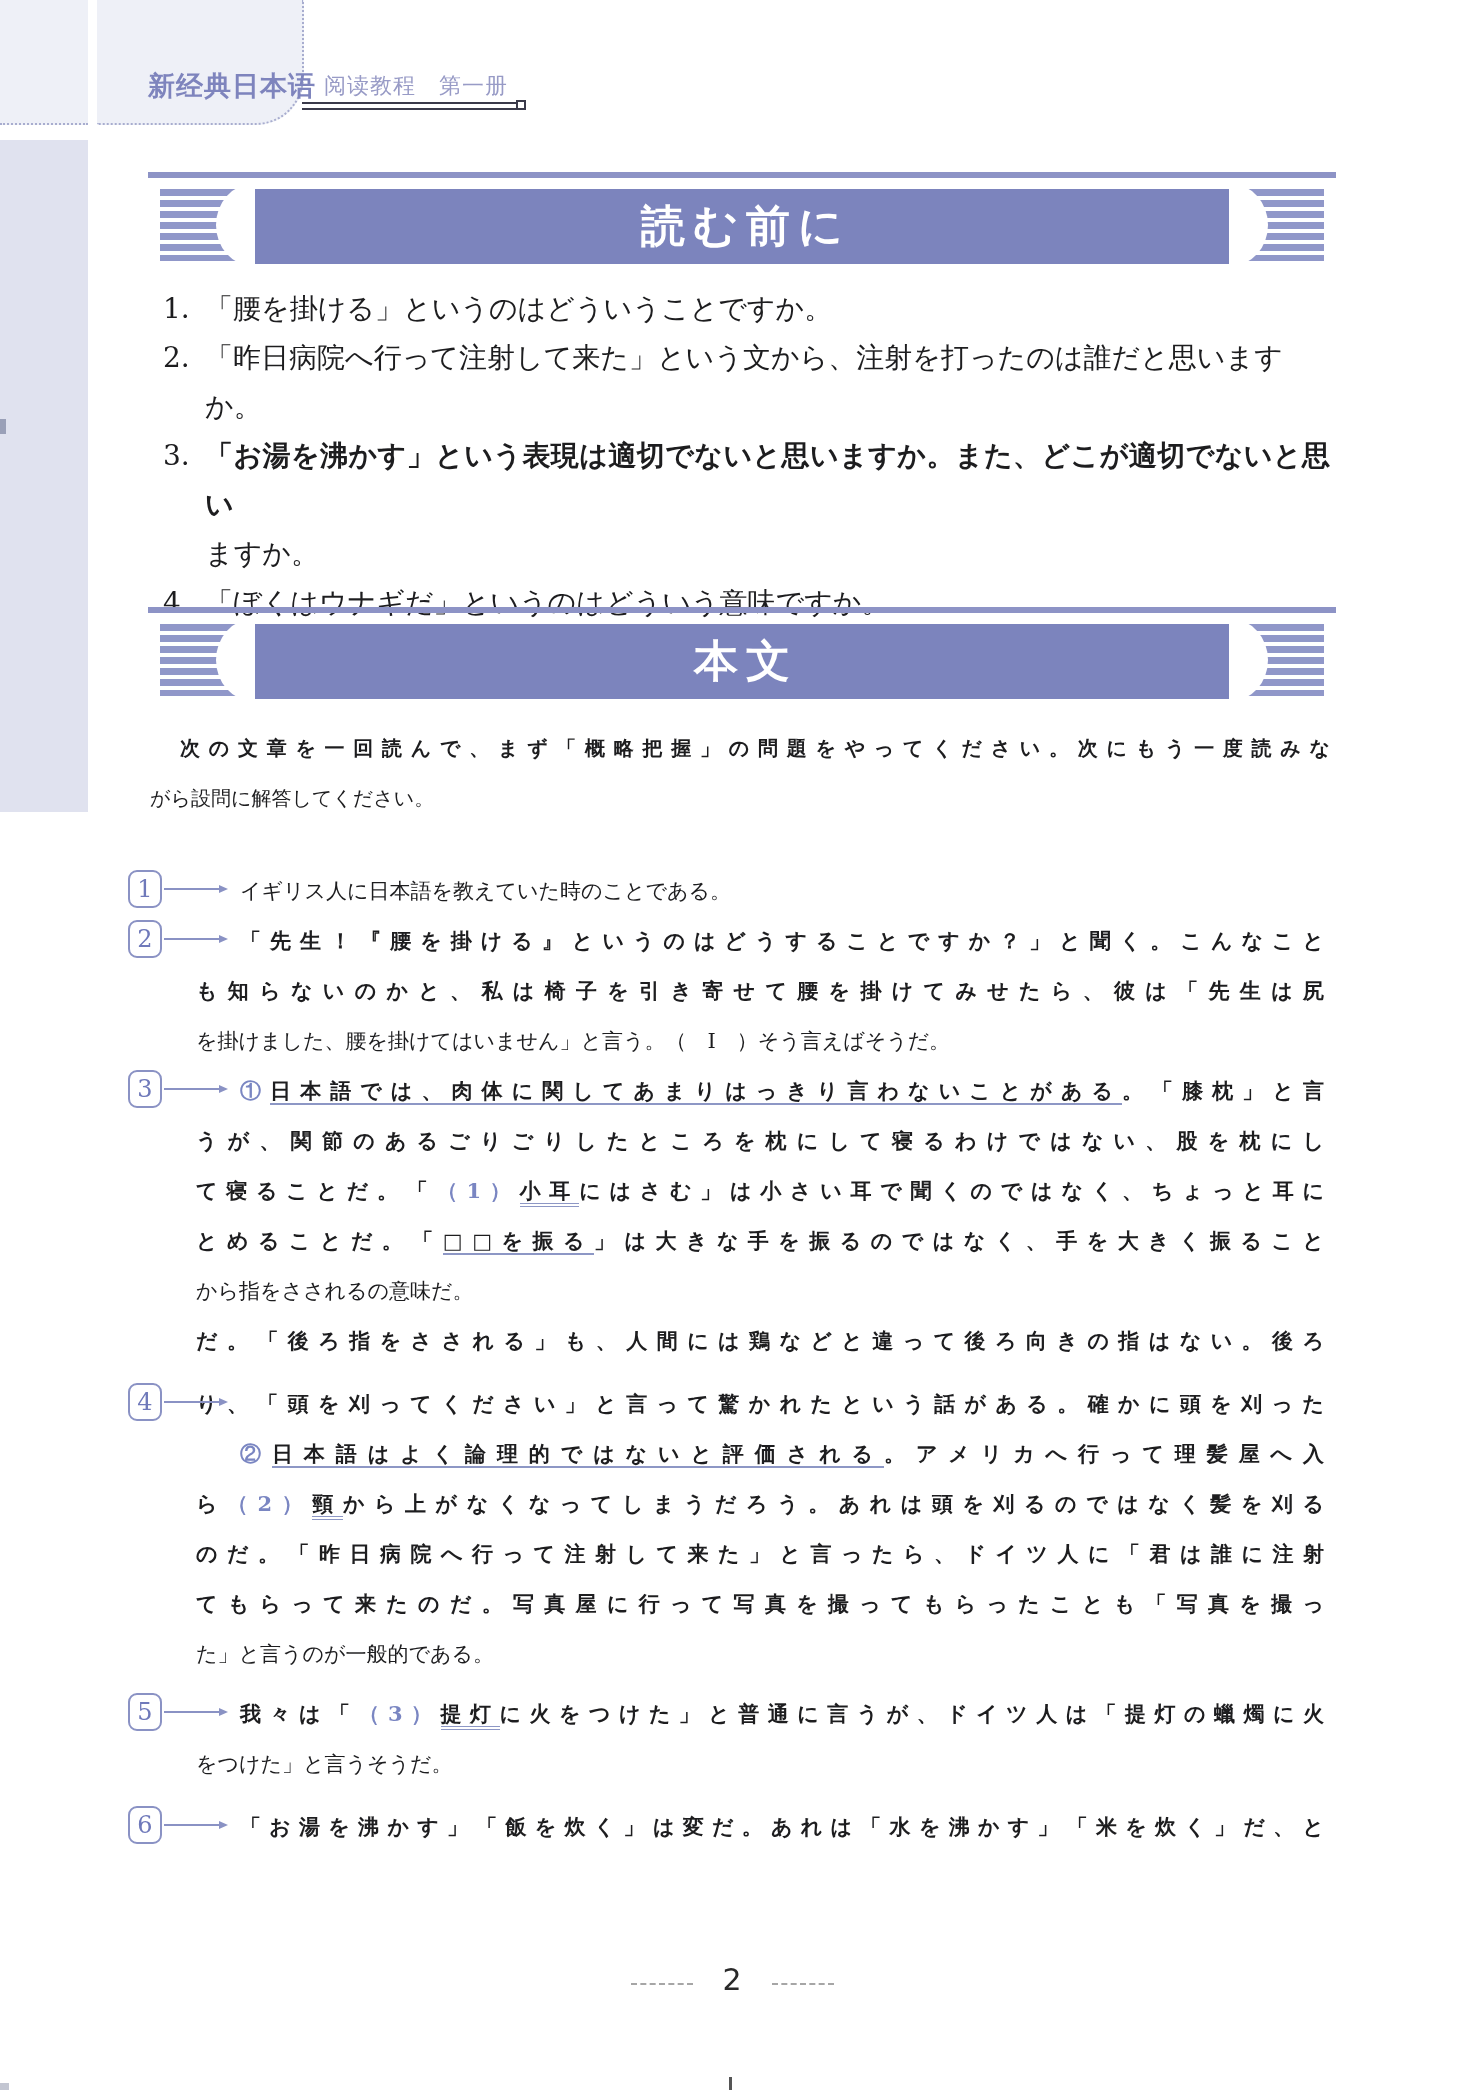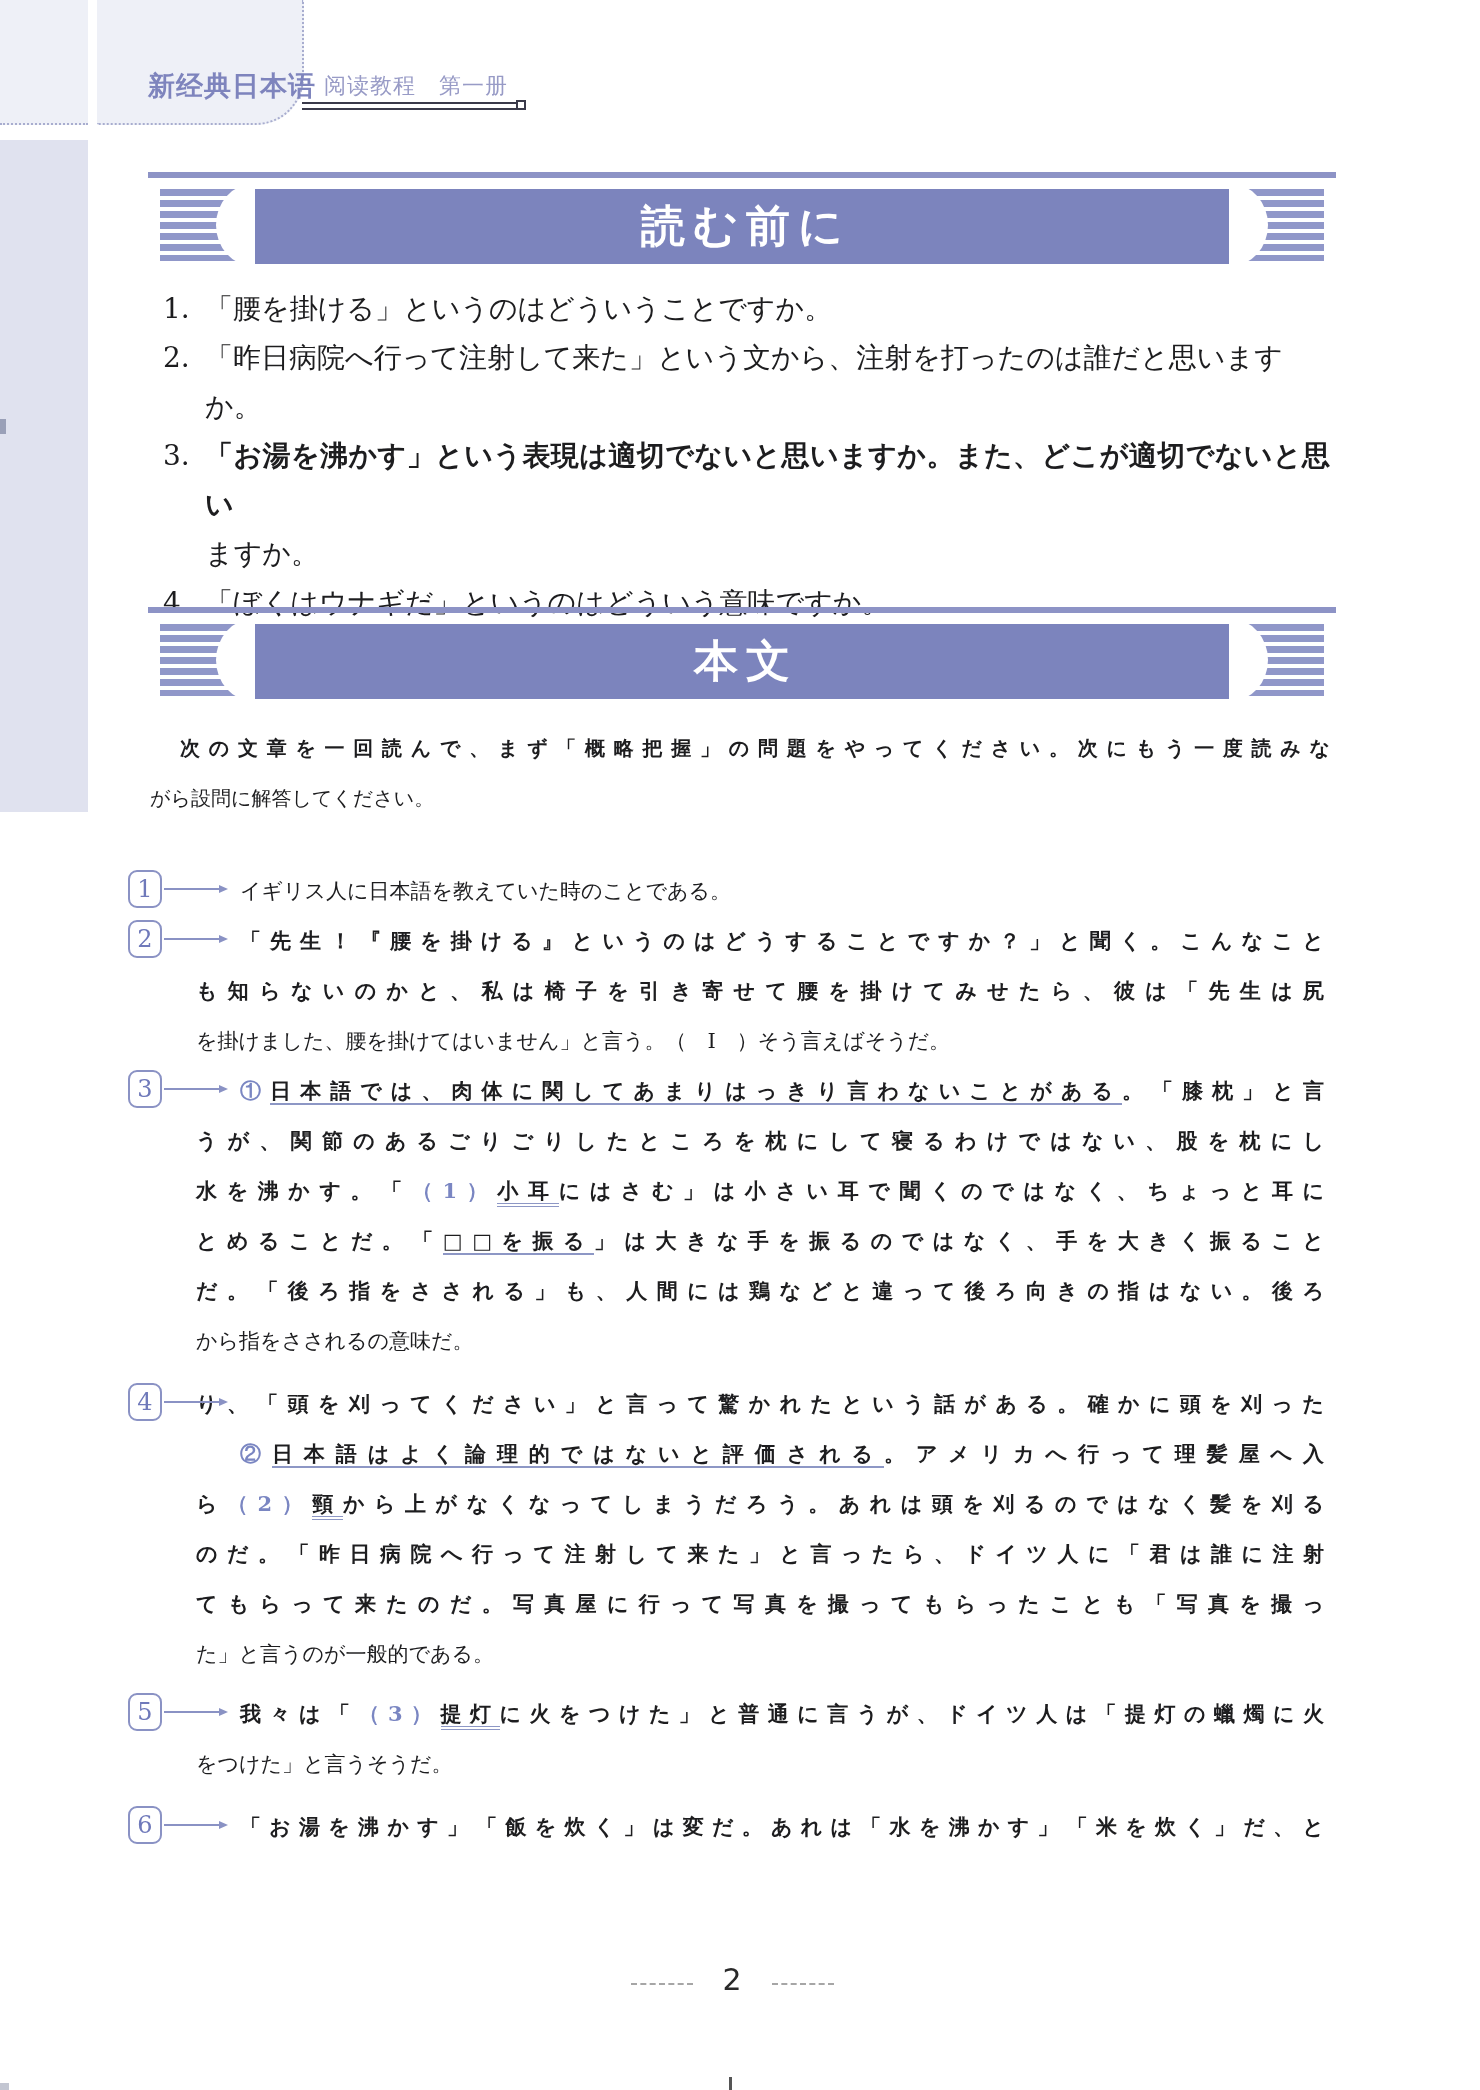--- a/index.html
+++ b/index.html
@@ -166,24 +166,24 @@
           <div class="pl jl"><span>も知らないのかと、私は椅子を引き寄せて腰を掛けてみせたら、彼は「先生は尻</span></div>
           <div class="pl"><span>を掛けました、腰を掛けてはいません」と言う。（　Ⅰ　）そう言えばそうだ。</span></div>
         </div>
       </div>
       <div class="para" style="margin-bottom: 13px;">
         <span class="pbox">3</span>
         <span class="parrow"></span>
         <div class="ptext">
           <div class="pl jl ind"><span class="pnum">①</span><span class="ul">日本語では、肉体に関してあまりはっきり言わないことがある</span><span>。「膝枕」と言</span></div>
           <div class="pl jl"><span>うが、関節のあるごりごりしたところを枕にして寝るわけではない、股を枕にし</span></div>
-          <div class="pl jl"><span>水を沸かす。「</span><span class="pnum">（1）</span><span class="udbl">小耳</span><span>にはさむ」は小さい耳で聞くのではなく、ちょっと耳に</span></div>
+          <div class="pl jl"><span>て寝ることだ。「</span><span class="pnum">（1）</span><span class="udbl">小耳</span><span>にはさむ」は小さい耳で聞くのではなく、ちょっと耳に</span></div>
           <div class="pl jl"><span>とめることだ。「</span><span class="ul">□□を振る</span><span>」は大きな手を振るのではなく、手を大きく振ること</span></div>
+          <div class="pl"><span>から指をさされるの意味だ。</span></div>
           <div class="pl jl"><span>だ。「後ろ指をさされる」も、人間には鶏などと違って後ろ向きの指はない。後ろ</span></div>
-          <div class="pl"><span>から指をさされるの意味だ。</span></div>
         </div>
       </div>
       <div class="para" style="margin-bottom: 10px;">
         <span class="pbox">4</span>
         <span class="parrow"></span>
         <div class="ptext">
           <div class="pl jl"><span>り、「頭を刈ってください」と言って驚かれたという話がある。確かに頭を刈った</span></div>
           <div class="pl jl ind"><span class="pnum">②</span><span class="ul">日本語はよく論理的ではないと評価される</span><span>。アメリカへ行って理髪屋へ入</span></div>
           <div class="pl jl"><span>ら</span><span class="pnum">（2）</span><span class="udbl">頸</span><span>から上がなくなってしまうだろう。あれは頭を刈るのではなく髪を刈る</span></div>
           <div class="pl jl"><span>のだ。「昨日病院へ行って注射して来た」と言ったら、ドイツ人に「君は誰に注射</span></div>

